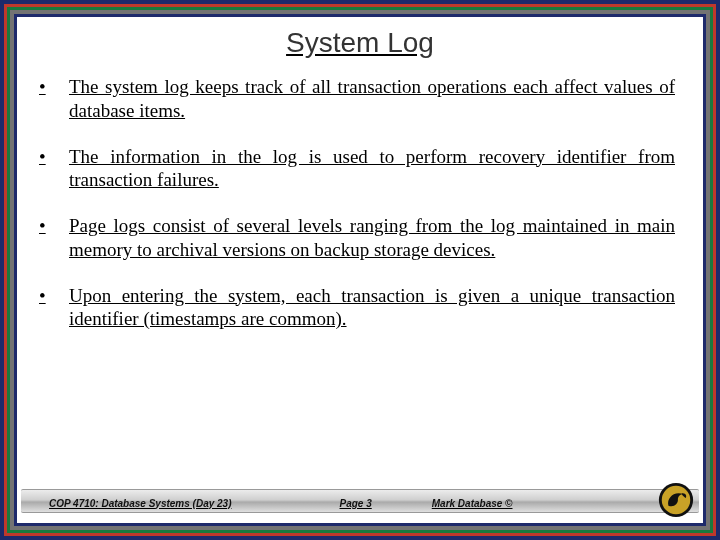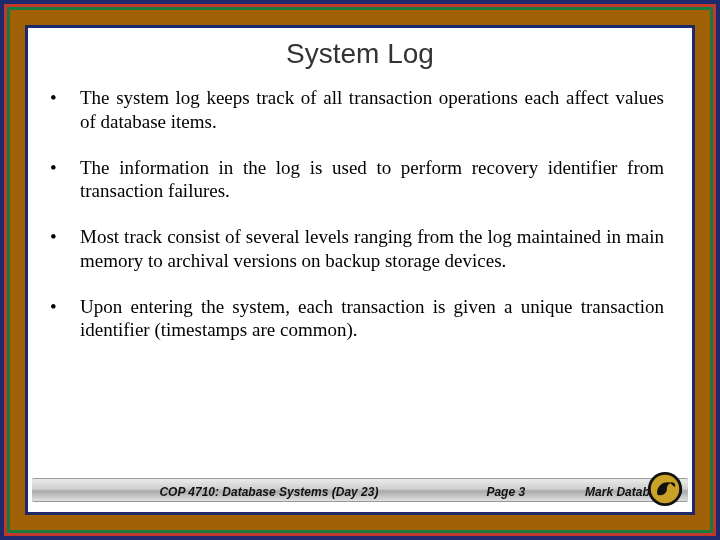--- a/index.html
+++ b/index.html
@@ -14,22 +14,23 @@
     background: #c0392b;
     padding: 3px;
   }
   .border-green {
     width: 100%; height: 100%;
     background: #1a7a3e;
     padding: 3px;
   }
   .border-gold {
     width: 100%; height: 100%;
-    background: #a16207;
-    padding: 15px;
+    background: #737373;
+    padding: 4px;
+    text-decoration: underline;
   }
   .border-inner {
     width: 100%; height: 100%;
     background: #1e2a6b;
     padding: 3px;
   }
   .content {
     width: 100%; height: 100%;
     background: #ffffff;
     position: relative;
@@ -80,26 +81,25 @@
     background: linear-gradient(to bottom, #ececec 0%, #cfcfcf 45%, #aaaaaa 55%, #e0e0e0 100%);
     border-top: 1px solid #999;
     border-bottom: 1px solid #999;
   }
   .footer-text {
     position: relative;
     width: 100%;
     display: flex;
     align-items: center;
     font-family: Arial, Helvetica, sans-serif;
-    font-size: 12px;
+    font-size: 10px;
     font-weight: bold;
     font-style: italic;
     color: #111;
     padding-left: 22px;
-    justify-content: flex-end;
   }
   .footer-text .course { flex: 0 0 auto; margin-right: 60px; }
   .footer-text .page { flex: 0 0 auto; margin-left: 48px; margin-right: 60px; }
   .footer-text .author { flex: 0 0 auto; }
   .logo {
     position: absolute;
     right: 8px;
     top: -2px;
     width: 38px; height: 38px;
   }
@@ -124,21 +124,21 @@
                 <div class="text">The system log keeps track of all transaction operations each affect values of database items.</div>
               </div>
 
               <div class="bullet-row">
                 <div class="dot">•</div>
                 <div class="text">The information in the log is used to perform recovery identifier from transaction failures.</div>
               </div>
 
               <div class="bullet-row">
                 <div class="dot">•</div>
-                <div class="text">Most track consist of several levels ranging from the log maintained in main memory to archival versions on backup storage devices.</div>
+                <div class="text">Page logs consist of several levels ranging from the log maintained in main memory to archival versions on backup storage devices.</div>
               </div>
 
               <div class="bullet-row">
                 <div class="dot">•</div>
                 <div class="text">Upon entering the system, each transaction is given a unique transaction identifier (timestamps are common).</div>
               </div>
 
             </div>
 
             <div class="footer">

